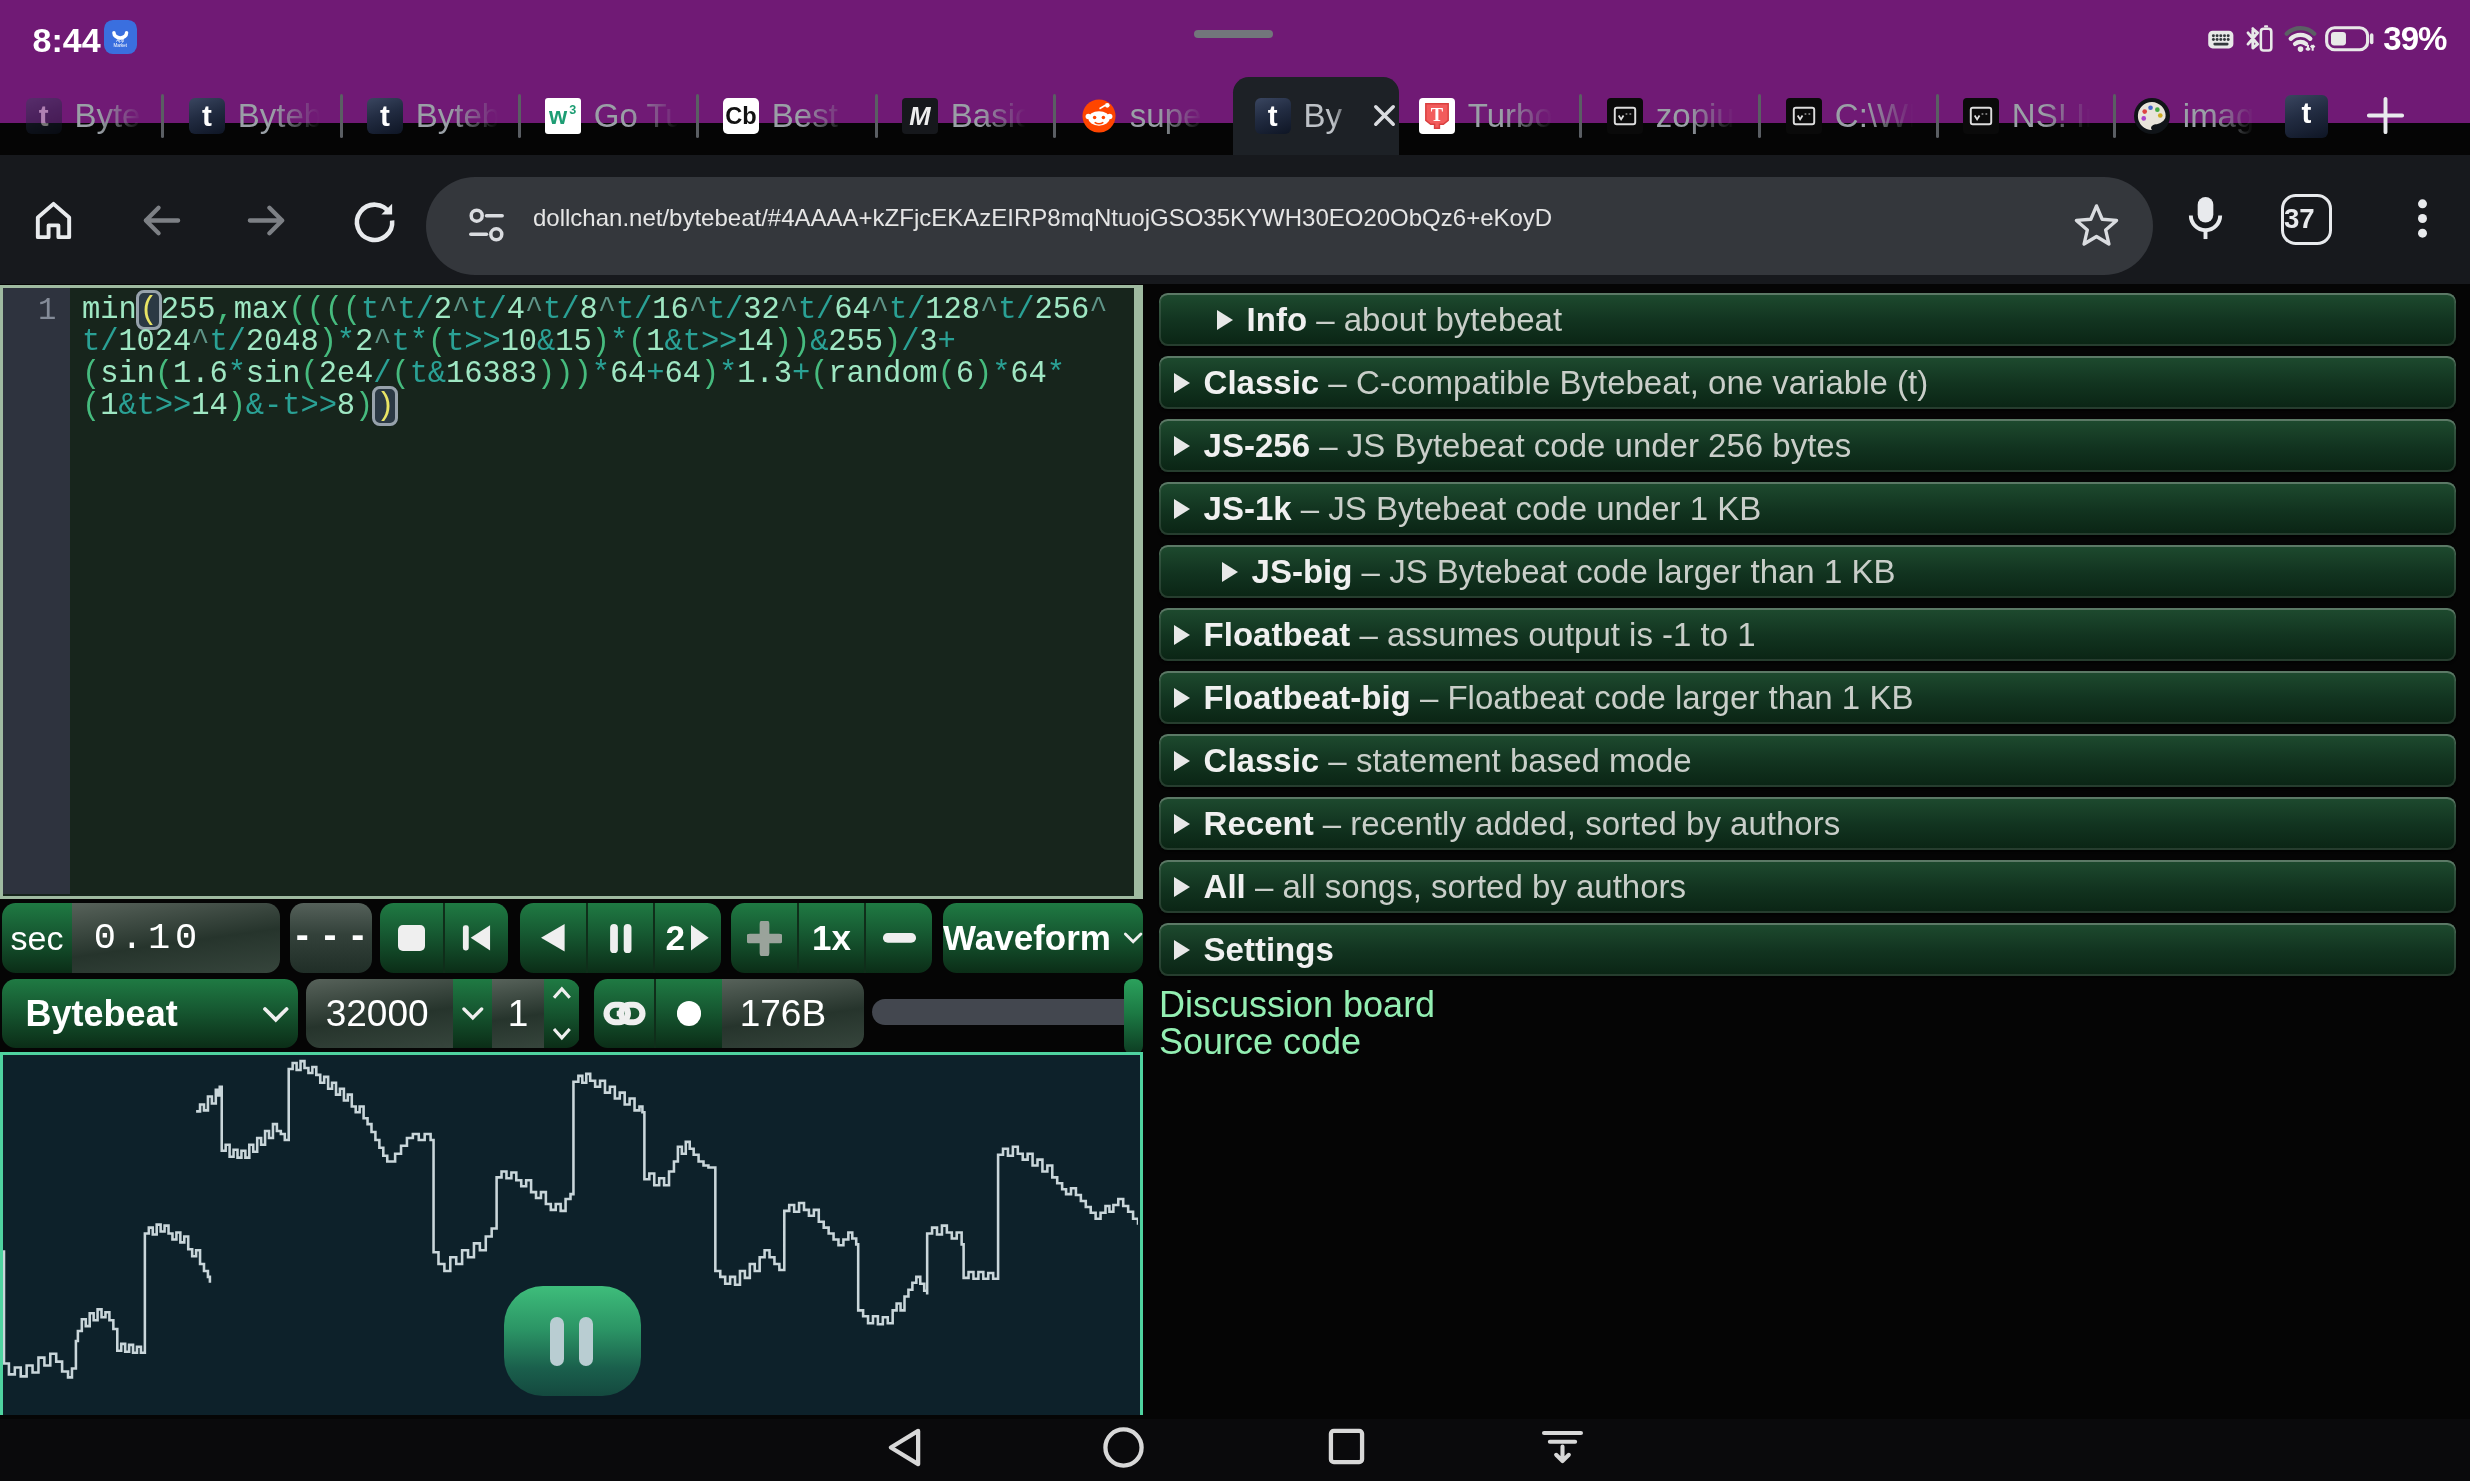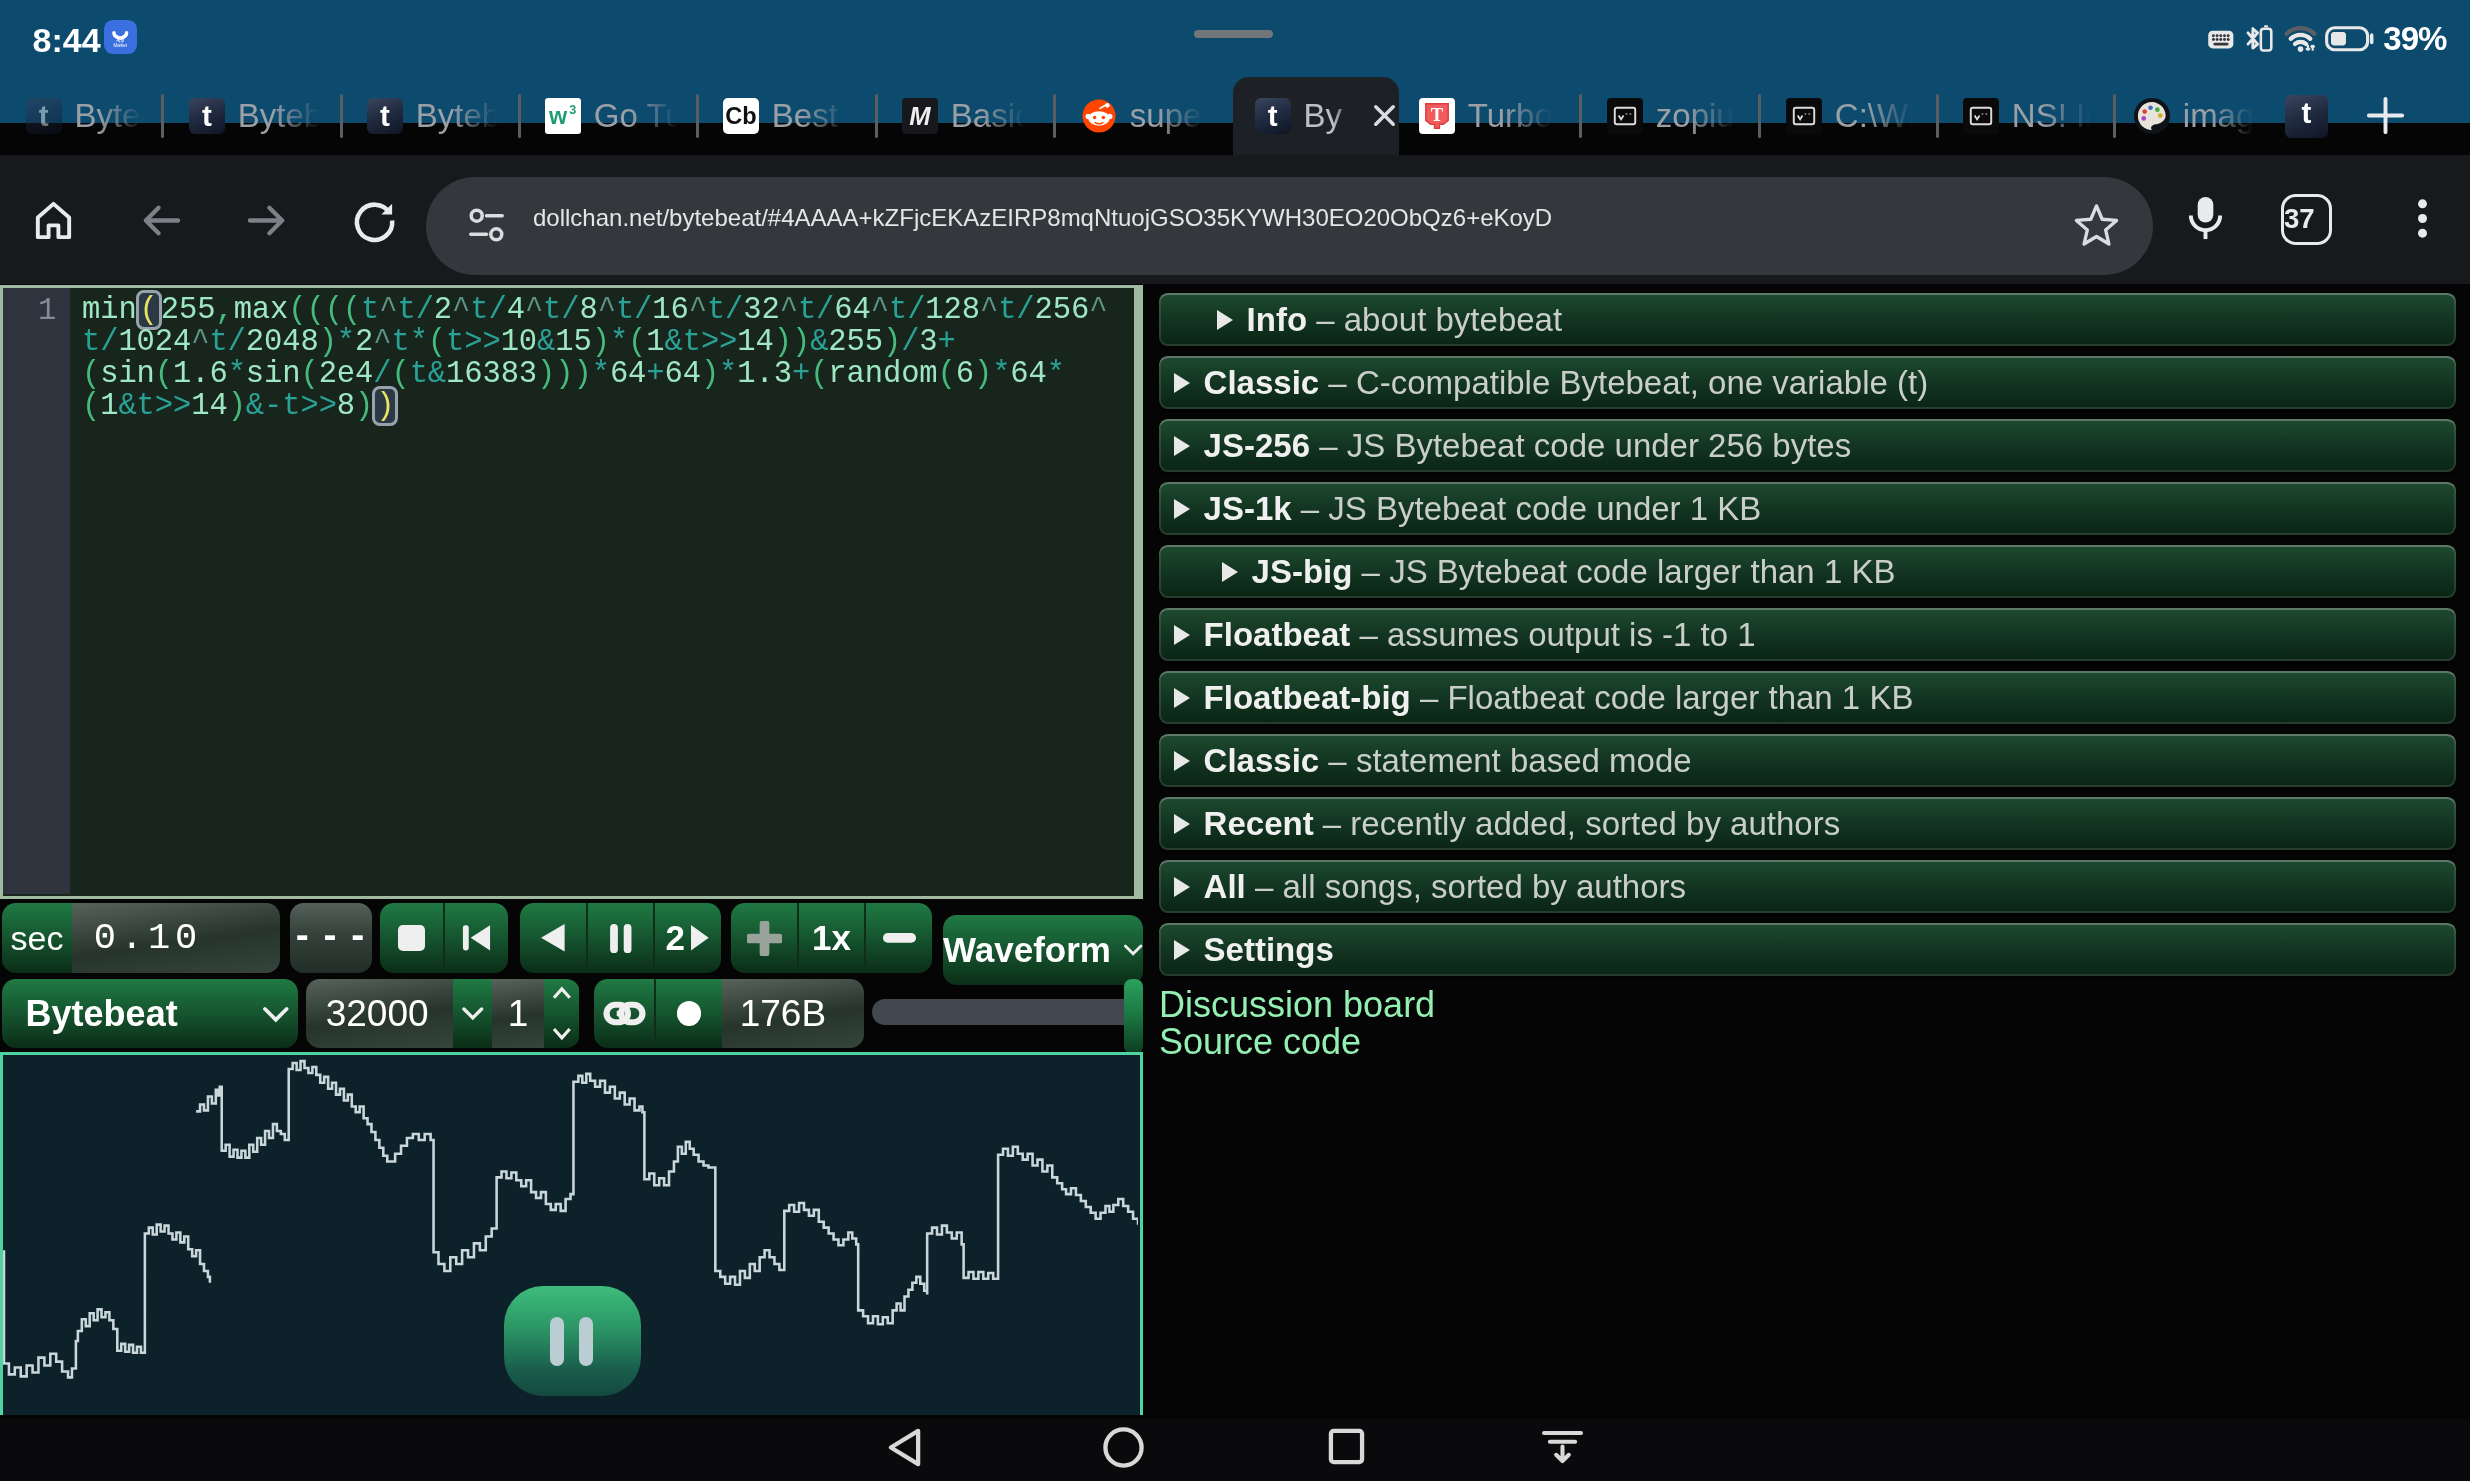--- a/index.html
+++ b/index.html
@@ -2,21 +2,21 @@
 <html><head>
 <meta charset="utf-8">
 <style>
 * { margin:0; padding:0; box-sizing:border-box; }
 html,body { width:2471px; height:1482px; background:#000; overflow:hidden;
   font-family:"Liberation Sans", sans-serif; }
 #page { position:absolute; left:0; top:0; width:2471px; height:1482px; background:#050505; }
 .abs { position:absolute; }
 
 
-#topbar { position:absolute; left:0; top:0; width:2471px; height:123px; background:#0c4a6e; }
+#topbar { position:absolute; left:0; top:0; width:2471px; height:123px; background:#701a75; }
 #clock { position:absolute; left:32.5px; top:20.7px; color:#fff; font-size:34px; font-weight:700; letter-spacing:0px;}
 #appicon { position:absolute; left:104px; top:19.7px; width:32.5px; height:34px; border-radius:8.9px; background:#3a6fdf; }
 #appicon svg{position:absolute;left:0;top:0;}
 #statusicons { position:absolute; right:24.6px; top:21.7px; height:35px; display:flex; align-items:center; gap:8.9px;}
 #battpct { color:#fff; font-size:33px; font-weight:700; letter-spacing:-1px;}
 
 
 .tab { position:absolute; top:77px; height:78px; display:flex; align-items:center; }
 .tabfade { -webkit-mask-image:linear-gradient(to right,#000 60%,transparent 95%); mask-image:linear-gradient(to right,#000 60%,transparent 95%); }
 .tabtxt { color:#9aa0a6; font-size:33px; margin-left:12.8px; white-space:nowrap; overflow:hidden; }
@@ -327,21 +327,21 @@
         </div>
         <div class="sep1"></div>
       <div class="btn" style="width:65px;font-size:35px;font-weight:700;">1x</div>
         <div class="sep1"></div>
       <div class="btn" style="width:66px;">
           <svg width="37" height="11.8" viewBox="0 0 38 12">
             <rect x="2" y="1" width="34" height="10" rx="5" fill="#efefef"></rect>
           </svg>
         </div>
     </div>
-    <div class="grp" style="left:943px;top:0;width:200px;height:70px;margin-top:12px;">
+    <div class="grp" style="left:943px;top:0;width:200px;height:70px;">
       <div class="btn" style="width:200px;font-size:35px;font-weight:700;">Waveform<svg width="25.6" height="15.8" viewBox="0 0 26 16" style="margin-left:11.8px;">
             <path d="M3 3 L13 13 L23 3" fill="none" stroke="#efefef" stroke-width="3.6" stroke-linecap="round"></path>
           </svg></div>
     </div>
   </div>
   <div id="row2">
     <div class="grp" style="left:2px;top:0;width:296px;height:69px;">
       <div class="btn" style="width:296px;justify-content:flex-start;padding-left:23.6px;font-size:36px;font-weight:700;">Bytebeat<svg width="27.6" height="17.7" viewBox="0 0 28 18" style="position:absolute;left:260px;top:26.6px;">
             <path d="M3 3 L14 14 L25 3" fill="none" stroke="#efefef" stroke-width="3.8" stroke-linecap="round"></path>
           </svg></div>

